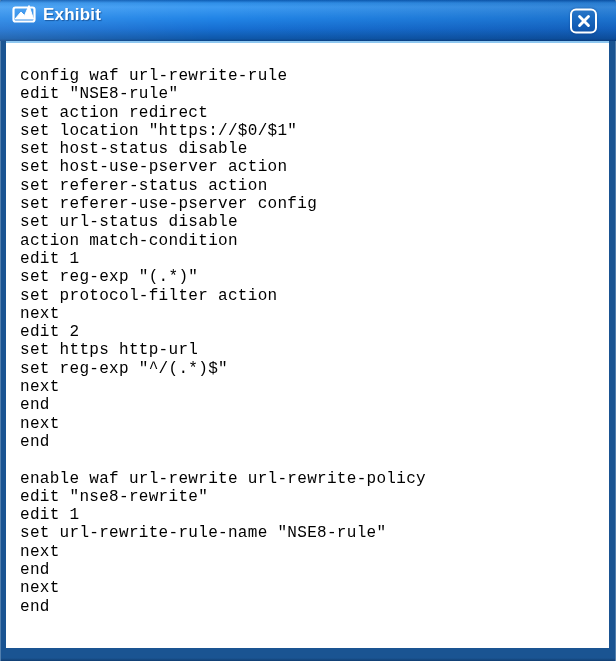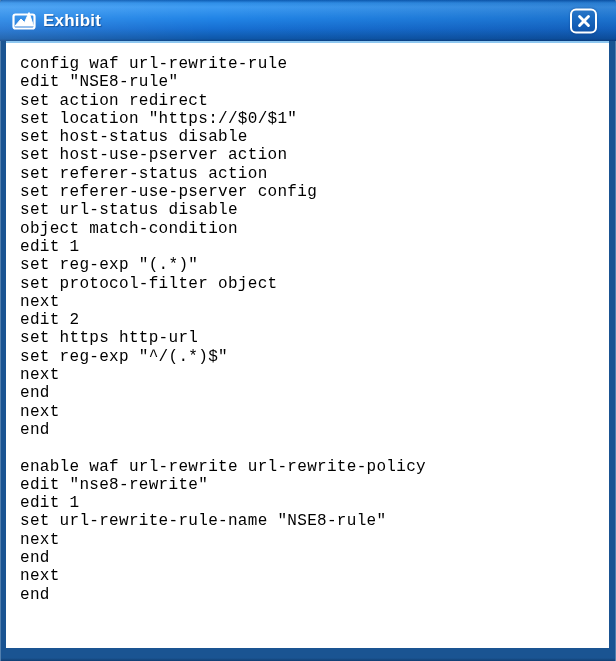--- a/index.html
+++ b/index.html
@@ -36,21 +36,21 @@
     top: 0; left: 0; right: 0;
     height: 41px;
     border-radius: 3px 3px 0 0;
     background:
       linear-gradient(90deg, rgba(255,255,255,0.10) 0%, rgba(255,255,255,0) 35%, rgba(0,10,60,0.14) 96%),
       linear-gradient(180deg,
         #0d5cb4 0px, #2f8fe8 3px, var(--titlebar-top) 7px,
         var(--titlebar-mid) 45%, #176fd2 70%,
         var(--titlebar-bottom) 95%, #0a4184 100%);
     display: flex;
-    align-items: center;
+    align-items: flex-end;
     padding: 16px 10px;
   }
   .title-icon {
     width: 24px; height: 22px;
     flex: 0 0 auto;
     margin-left: 2px;
     display: flex; align-items: center;
   }
   .title-text {
     color: #ffffff;
@@ -73,21 +73,21 @@
     display: flex; align-items: center; justify-content: center;
     cursor: pointer;
     padding: 0;
   }
   .content {
     position: absolute;
     left: 6px; right: 7px;
     top: 41px; bottom: 13px;
     background: var(--content-bg);
     border-top: 2px solid var(--divider-light);
-    padding: 12px 4px 0 14px;
+    padding: 24px 4px 0 14px;
     overflow: hidden;
   }
   .config-line {
     font-family: "Liberation Mono", "DejaVu Sans Mono", monospace;
     font-size: 16px;
     line-height: 18.3px;
     letter-spacing: 0.3px;
     color: var(--text-color);
     white-space: pre;
   }
@@ -118,24 +118,24 @@
   <div class="content">
       <div class="config-line">config waf url-rewrite-rule</div>
       <div class="config-line">edit "NSE8-rule"</div>
       <div class="config-line">set action redirect</div>
       <div class="config-line">set location "https://$0/$1"</div>
       <div class="config-line">set host-status disable</div>
       <div class="config-line">set host-use-pserver action</div>
       <div class="config-line">set referer-status action</div>
       <div class="config-line">set referer-use-pserver config</div>
       <div class="config-line">set url-status disable</div>
-      <div class="config-line">object match-condition</div>
+      <div class="config-line">action match-condition</div>
       <div class="config-line">edit 1</div>
       <div class="config-line">set reg-exp "(.*)"</div>
-      <div class="config-line">set protocol-filter object</div>
+      <div class="config-line">set protocol-filter action</div>
       <div class="config-line">next</div>
       <div class="config-line">edit 2</div>
       <div class="config-line">set https http-url</div>
       <div class="config-line">set reg-exp "^/(.*)$"</div>
       <div class="config-line">next</div>
       <div class="config-line">end</div>
       <div class="config-line">next</div>
       <div class="config-line">end</div>
       <div class="config-line">&nbsp;</div>
       <div class="config-line">enable waf url-rewrite url-rewrite-policy</div>

